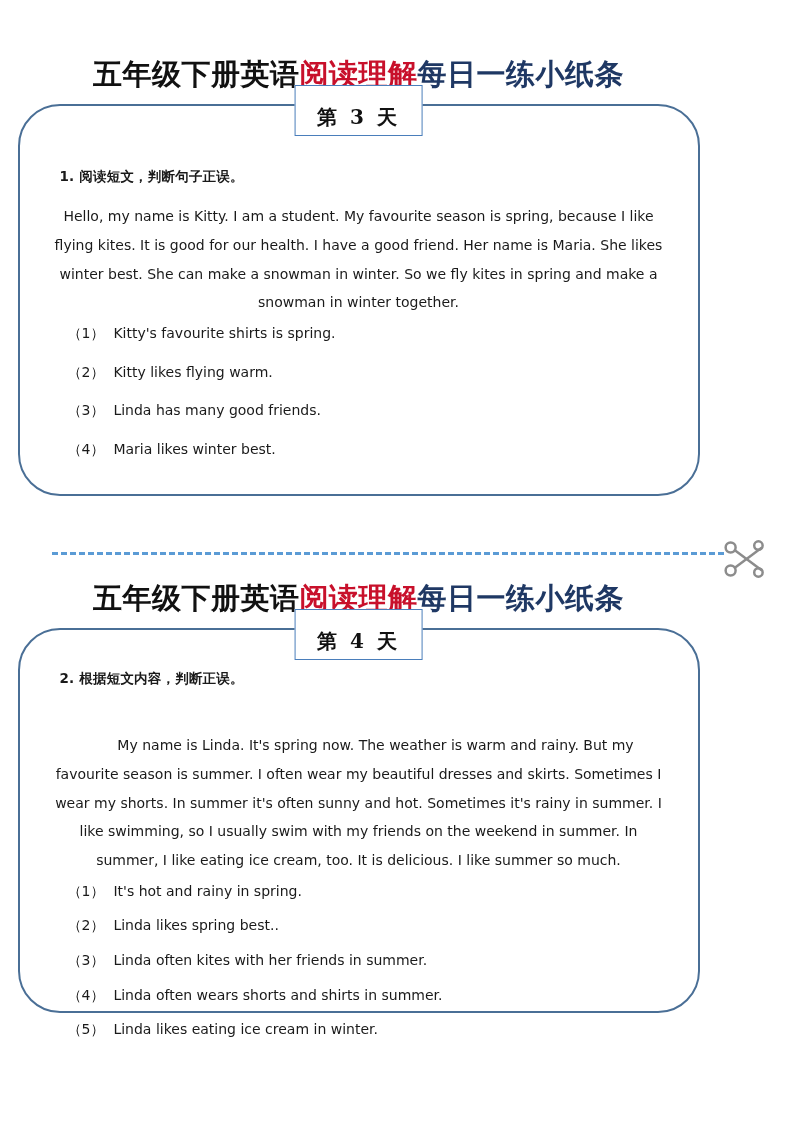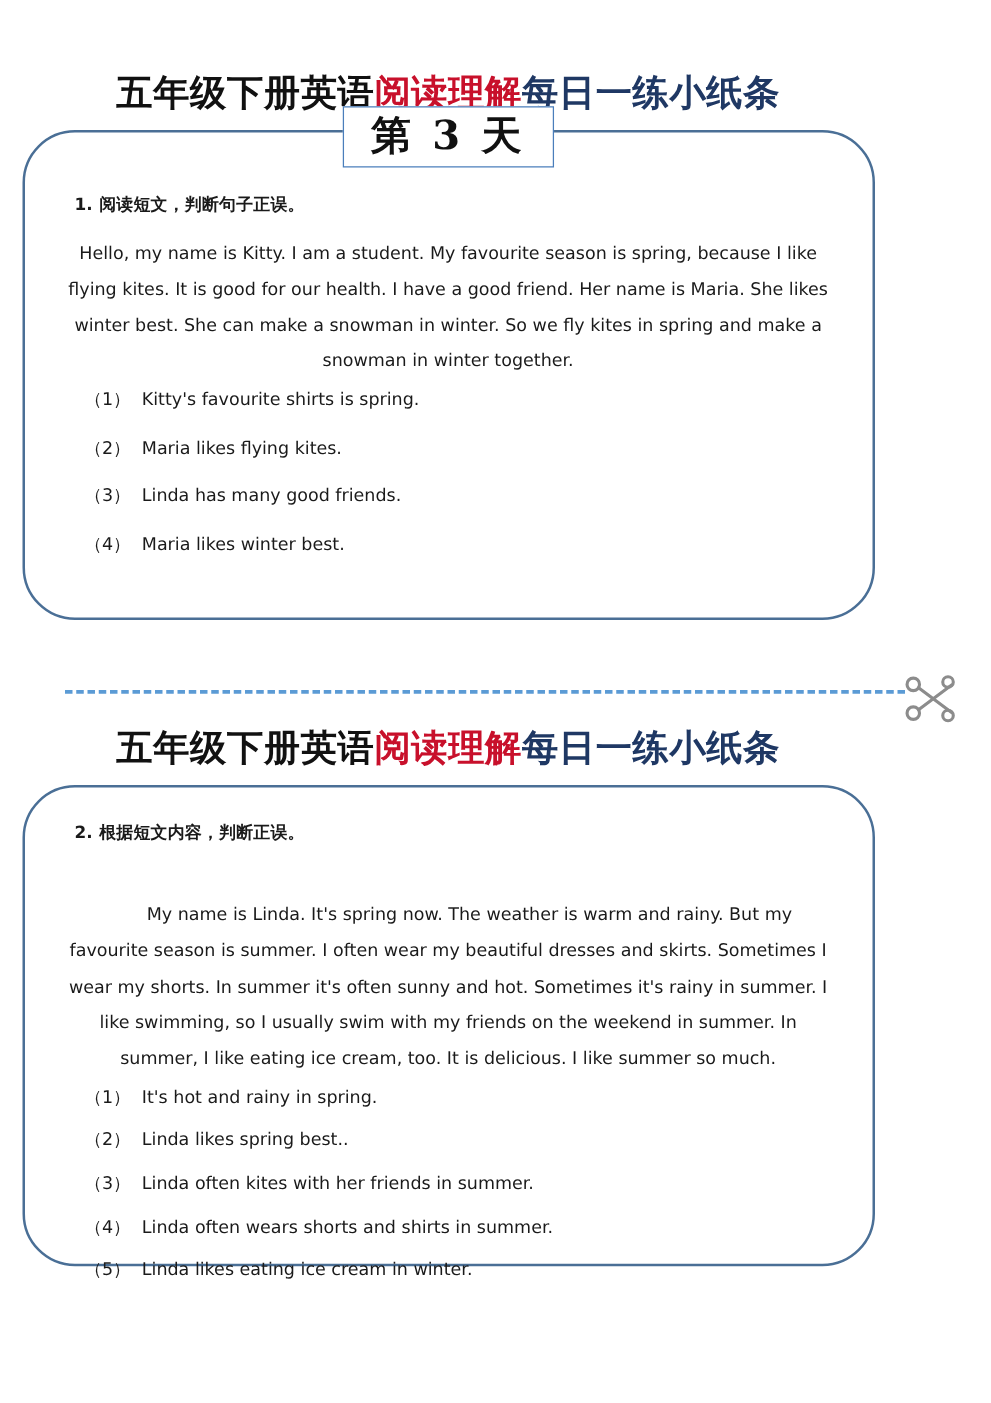--- a/index.html
+++ b/index.html
@@ -61,44 +61,44 @@
   .card.card-2 { height: 385px; }
 
   
   .day-badge {
     position: absolute;
     top: -21px;
     left: 50%;
     transform: translateX(-50%);
     background: #ffffff;
     border: 1.5px solid #4a7ebb;
-    padding: 2px 22px 5px 22px;
+    padding: 19px 22px 5px 22px;
     font-family: "DejaVu Serif", "Liberation Serif", serif;
-    font-size: 32px;
+    font-size: 20px;
     font-weight: bold;
     color: #111111;
     letter-spacing: 3px;
     line-height: 1.25;
     white-space: nowrap;
   }
 
   
   .card-body {
     padding: 44px 34px 0 34px;
   }
   .card-2 .card-body {
     padding-top: 22px;
   }
 
   .instruction {
     font-family: "DejaVu Sans", "Liberation Sans", sans-serif;
     font-weight: bold;
     font-size: 13.5px;
     color: #1a1a1a;
-    margin: 5px 0 16px 6px;
+    margin: 18px 0 16px 6px;
     letter-spacing: 0.2px;
   }
 
   .passage {
     font-family: "DejaVu Sans", "Liberation Sans", sans-serif;
     font-size: 14px;
     color: #1a1a1a;
     line-height: 2.05;
     margin: 0 0 6px 0;
     text-align: center;
@@ -180,21 +180,21 @@
 
         <p class="passage">Hello, my name is Kitty. I am a student. My favourite season is spring, because I like flying kites. It is good for our health. I have a good friend. Her name is Maria. She likes winter best. She can make a snowman in winter. So we fly kites in spring and make a snowman in winter together.</p>
 
         <ul class="question-list">
           <li class="question-item">
             <span class="q-num">（1）</span>
             <span class="q-text">Kitty's favourite shirts is spring.</span>
           </li>
           <li class="question-item">
             <span class="q-num">（2）</span>
-            <span class="q-text">Maria likes flying kites.</span>
+            <span class="q-text">Kitty likes flying warm.</span>
           </li>
           <li class="question-item">
             <span class="q-num">（3）</span>
             <span class="q-text">Linda has many good friends.</span>
           </li>
           <li class="question-item">
             <span class="q-num">（4）</span>
             <span class="q-text">Maria likes winter best.</span>
           </li>
         </ul>
@@ -216,20 +216,21 @@
   </div>
 
   <div class="worksheet sheet-2">
 
     <h1 class="sheet-title">
       <span class="t-black">五年级下册英语</span><span class="t-red">阅读理解</span><span class="t-navy">每日一练小纸条</span>
     </h1>
 
     <div class="card card-2">
 
+      <div class="day-badge">第 4 天</div>
 
       <div class="card-body">
 
         <p class="instruction">2. 根据短文内容，判断正误。</p>
 
         <p class="passage indented">My name is Linda. It's spring now. The weather is warm and rainy. But my favourite season is summer. I often wear my beautiful dresses and skirts. Sometimes I wear my shorts. In summer it's often sunny and hot. Sometimes it's rainy in summer. I like swimming, so I usually swim with my friends on the weekend in summer. In summer, I like eating ice cream, too. It is delicious. I like summer so much.</p>
 
         <ul class="question-list">
           <li class="question-item">
             <span class="q-num">（1）</span>

